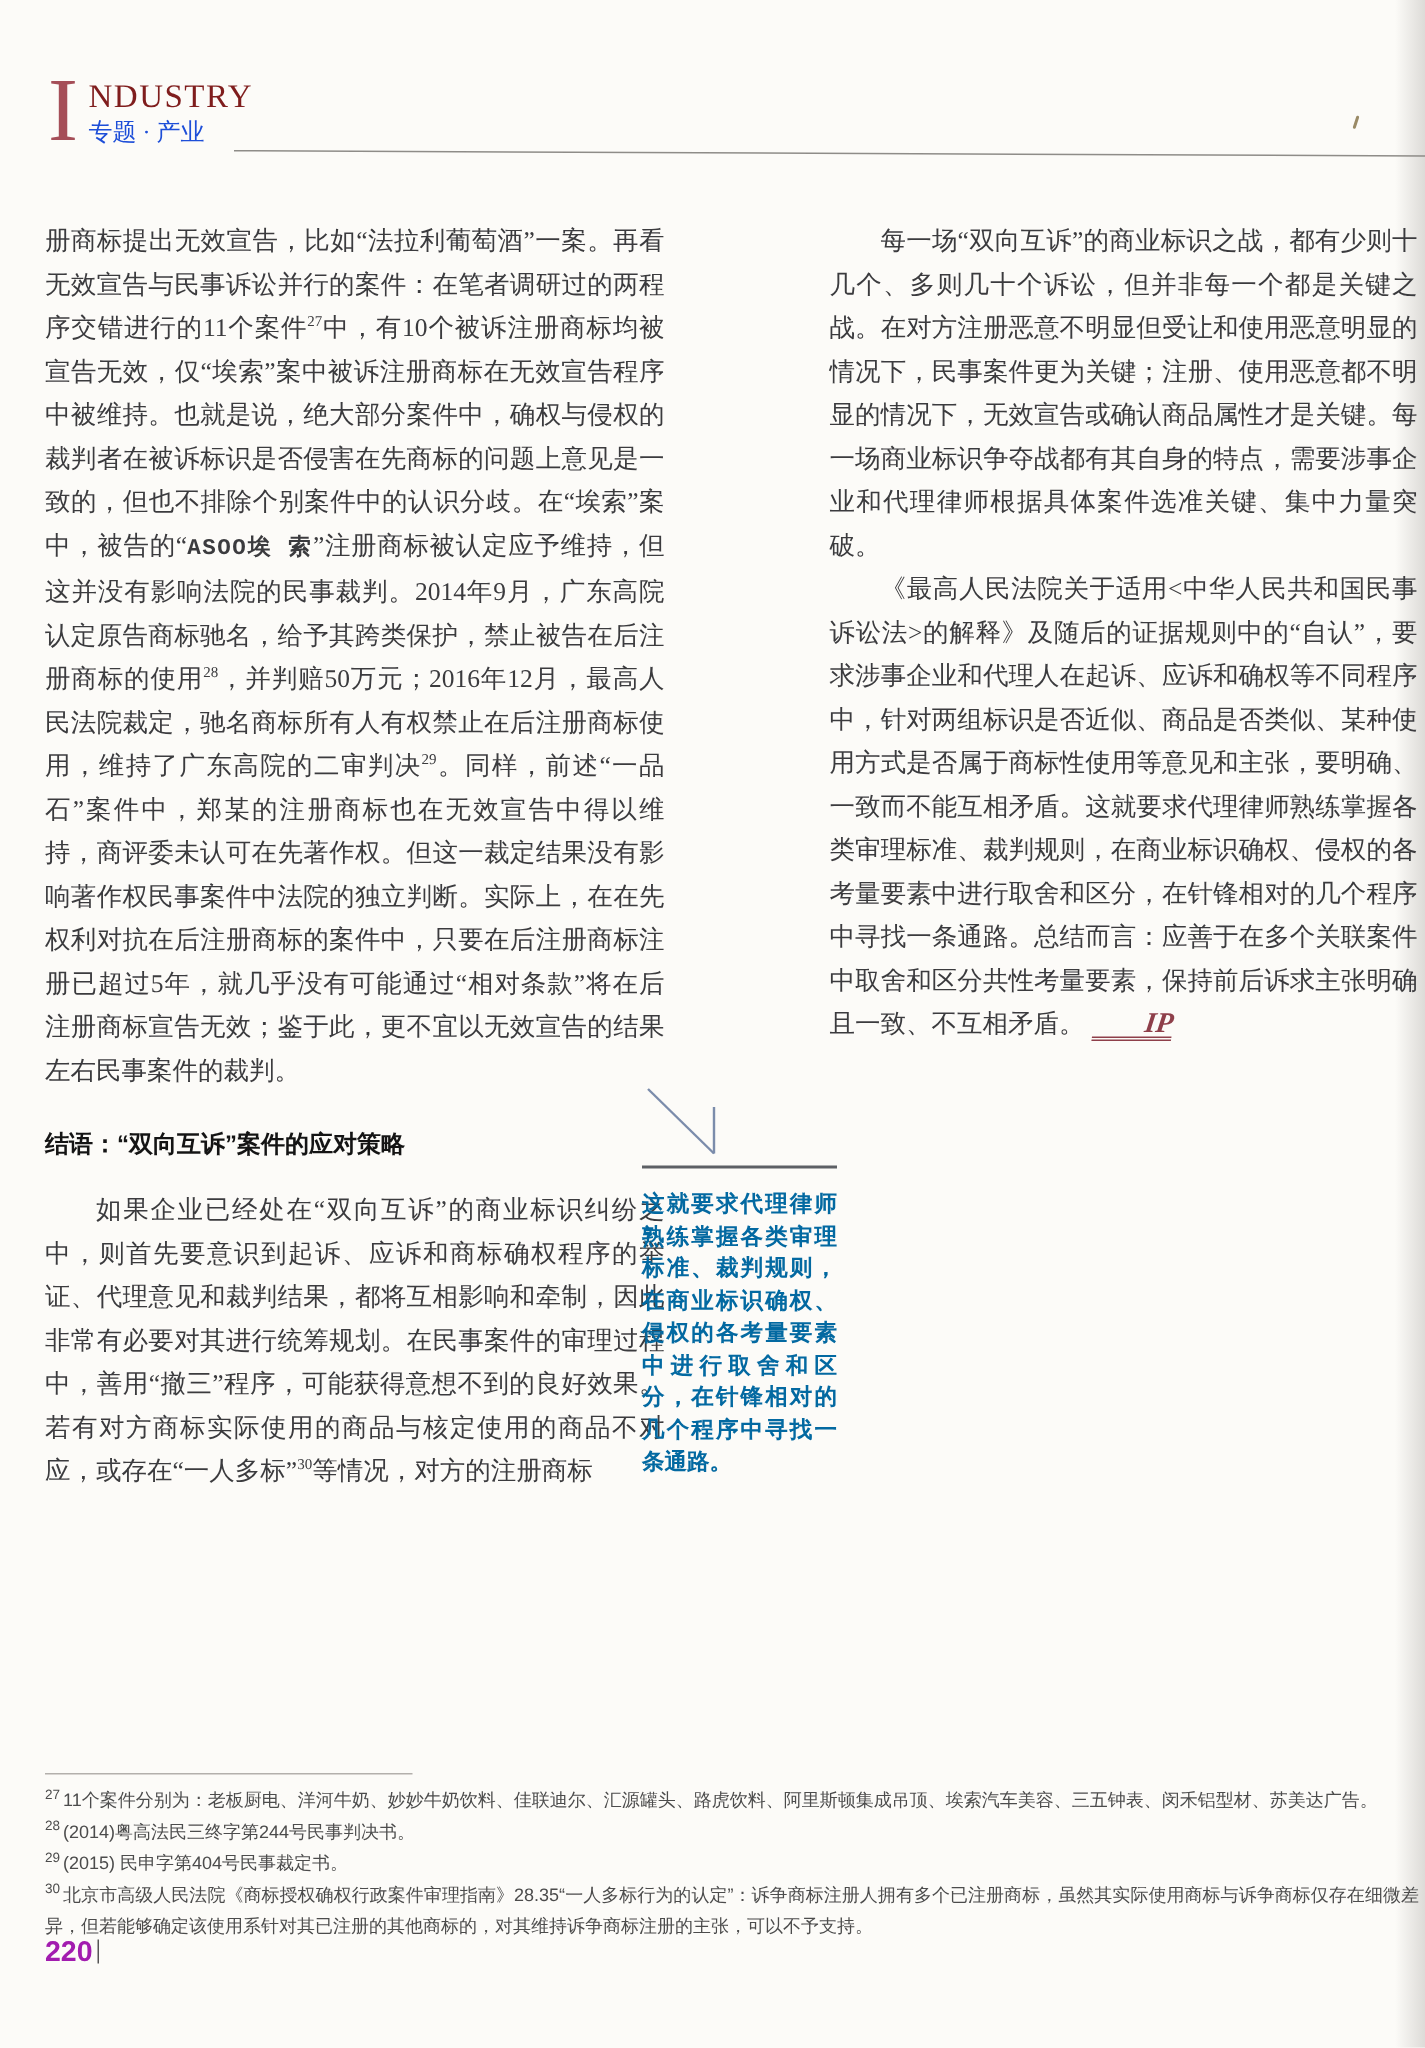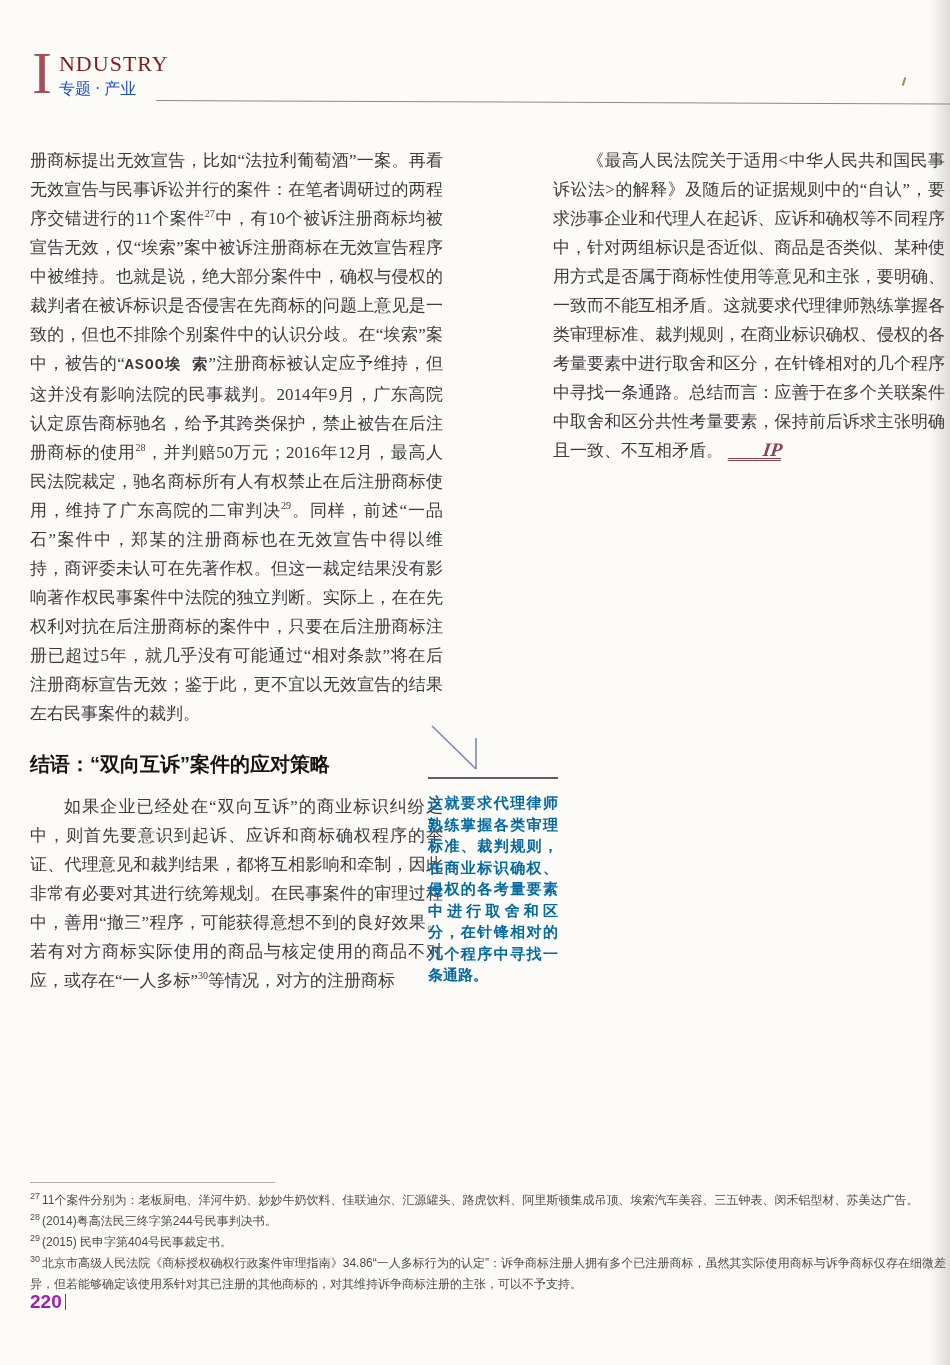--- a/index.html
+++ b/index.html
@@ -40,21 +40,21 @@
     text-align:justify; text-justify:inter-ideograph;
   }
   .col-left  { left:30px;  width:413px; }
   .col-right { left:553px; width:392px; }
   .col p { margin:0; }
   .col p.indent { text-indent:2em; }
   sup { font-size:10px; line-height:0; }
   b.brand { font-family:Liberation Mono, monospace; font-size:15px; letter-spacing:1px; }
   .section-heading {
     font-family:"Liberation Sans","DejaVu Sans",sans-serif;
-    font-size:20px; line-height:26px; font-weight:bold; color:#141414;
+    font-size:16px; line-height:26px; font-weight:bold; color:#141414;
     margin:23px 0 15px 0; text-align:left;
   }
   
   .pullquote { position:absolute; left:428px; top:723px; width:130px; }
   .pq-arrow { display:block; margin-left:1px; }
   .pq-rule { height:2px; background:#5d6065; margin:2px 0 13px 0; }
   .pq-text {
     font-family:"Liberation Sans","DejaVu Sans",sans-serif;
     font-weight:bold; font-size:15px; line-height:21.5px;
     color:#0369a1; text-align:justify; text-justify:inter-ideograph;
@@ -109,24 +109,25 @@
 <div class="pullquote">
   <svg class="pq-arrow" width="60" height="52" viewBox="0 0 60 52">
     <line x1="3" y1="3" x2="47" y2="46" stroke="#7b8cab" stroke-width="1.6"></line>
     <line x1="47" y1="15" x2="47" y2="46" stroke="#7b8cab" stroke-width="1.6"></line>
   </svg>
   <div class="pq-rule"></div>
   <p class="pq-text">这就要求代理律师熟练掌握各类审理标准、裁判规则，在商业标识确权、侵权的各考量要素中进行取舍和区分，在针锋相对的几个程序中寻找一条通路。</p>
 </div>
 
 <div class="col col-right">
+  <p class="indent">每一场“双向互诉”的商业标识之战，都有少则十几个、多则几十个诉讼，但并非每一个都是关键之战。在对方注册恶意不明显但受让和使用恶意明显的情况下，民事案件更为关键；注册、使用恶意都不明显的情况下，无效宣告或确认商品属性才是关键。每一场商业标识争夺战都有其自身的特点，需要涉事企业和代理律师根据具体案件选准关键、集中力量突破。</p>
   <p class="indent"><span>《最高人民法院关于适用&lt;中华人民共和国民事诉讼法&gt;的解释》及随后的证据规则中的“自认”，要求涉事企业和代理人在起诉、应诉和确权等不同程序中，针对两组标识是否近似、商品是否类似、某种使用方式是否属于商标性使用等意见和主张，要明确、一致而不能互相矛盾。这就要求代理律师熟练掌握各类审理标准、裁判规则，在商业标识确权、侵权的各考量要素中进行取舍和区分，在针锋相对的几个程序中寻找一条通路。总结而言：应善于在多个关联案件中取舍和区分共性考量要素，保持前后诉求主张明确且一致、不互相矛盾。</span><span class="endmark">IP</span></p>
 </div>
 
 <div class="footnotes">
   <div class="fn-rule"></div>
   <p class="fn"><sup>27</sup><span>11个案件分别为：老板厨电、洋河牛奶、妙妙牛奶饮料、佳联迪尔、汇源罐头、路虎饮料、阿里斯顿集成吊顶、埃索汽车美容、三五钟表、闵禾铝型材、苏美达广告。</span></p>
   <p class="fn"><sup>28</sup><span>(2014)粤高法民三终字第244号民事判决书。</span></p>
   <p class="fn"><sup>29</sup><span>(2015) 民申字第404号民事裁定书。</span></p>
-  <p class="fn"><sup>30</sup><span>北京市高级人民法院《商标授权确权行政案件审理指南》34.86“一人多标行为的认定”：诉争商标注册人拥有多个已注册商标，虽然其实际使用商标与诉争商标仅存在细微差异，但若能够确定该使用系针对其已注册的其他商标的，对其维持诉争商标注册的主张，可以不予支持。</span></p>
+  <p class="fn"><sup>30</sup><span>北京市高级人民法院《商标授权确权行政案件审理指南》28.35“一人多标行为的认定”：诉争商标注册人拥有多个已注册商标，虽然其实际使用商标与诉争商标仅存在细微差异，但若能够确定该使用系针对其已注册的其他商标的，对其维持诉争商标注册的主张，可以不予支持。</span></p>
 </div>
 
 <div class="pageno"><span>220</span><span class="pn-bar"></span></div>
 
 </body></html>

